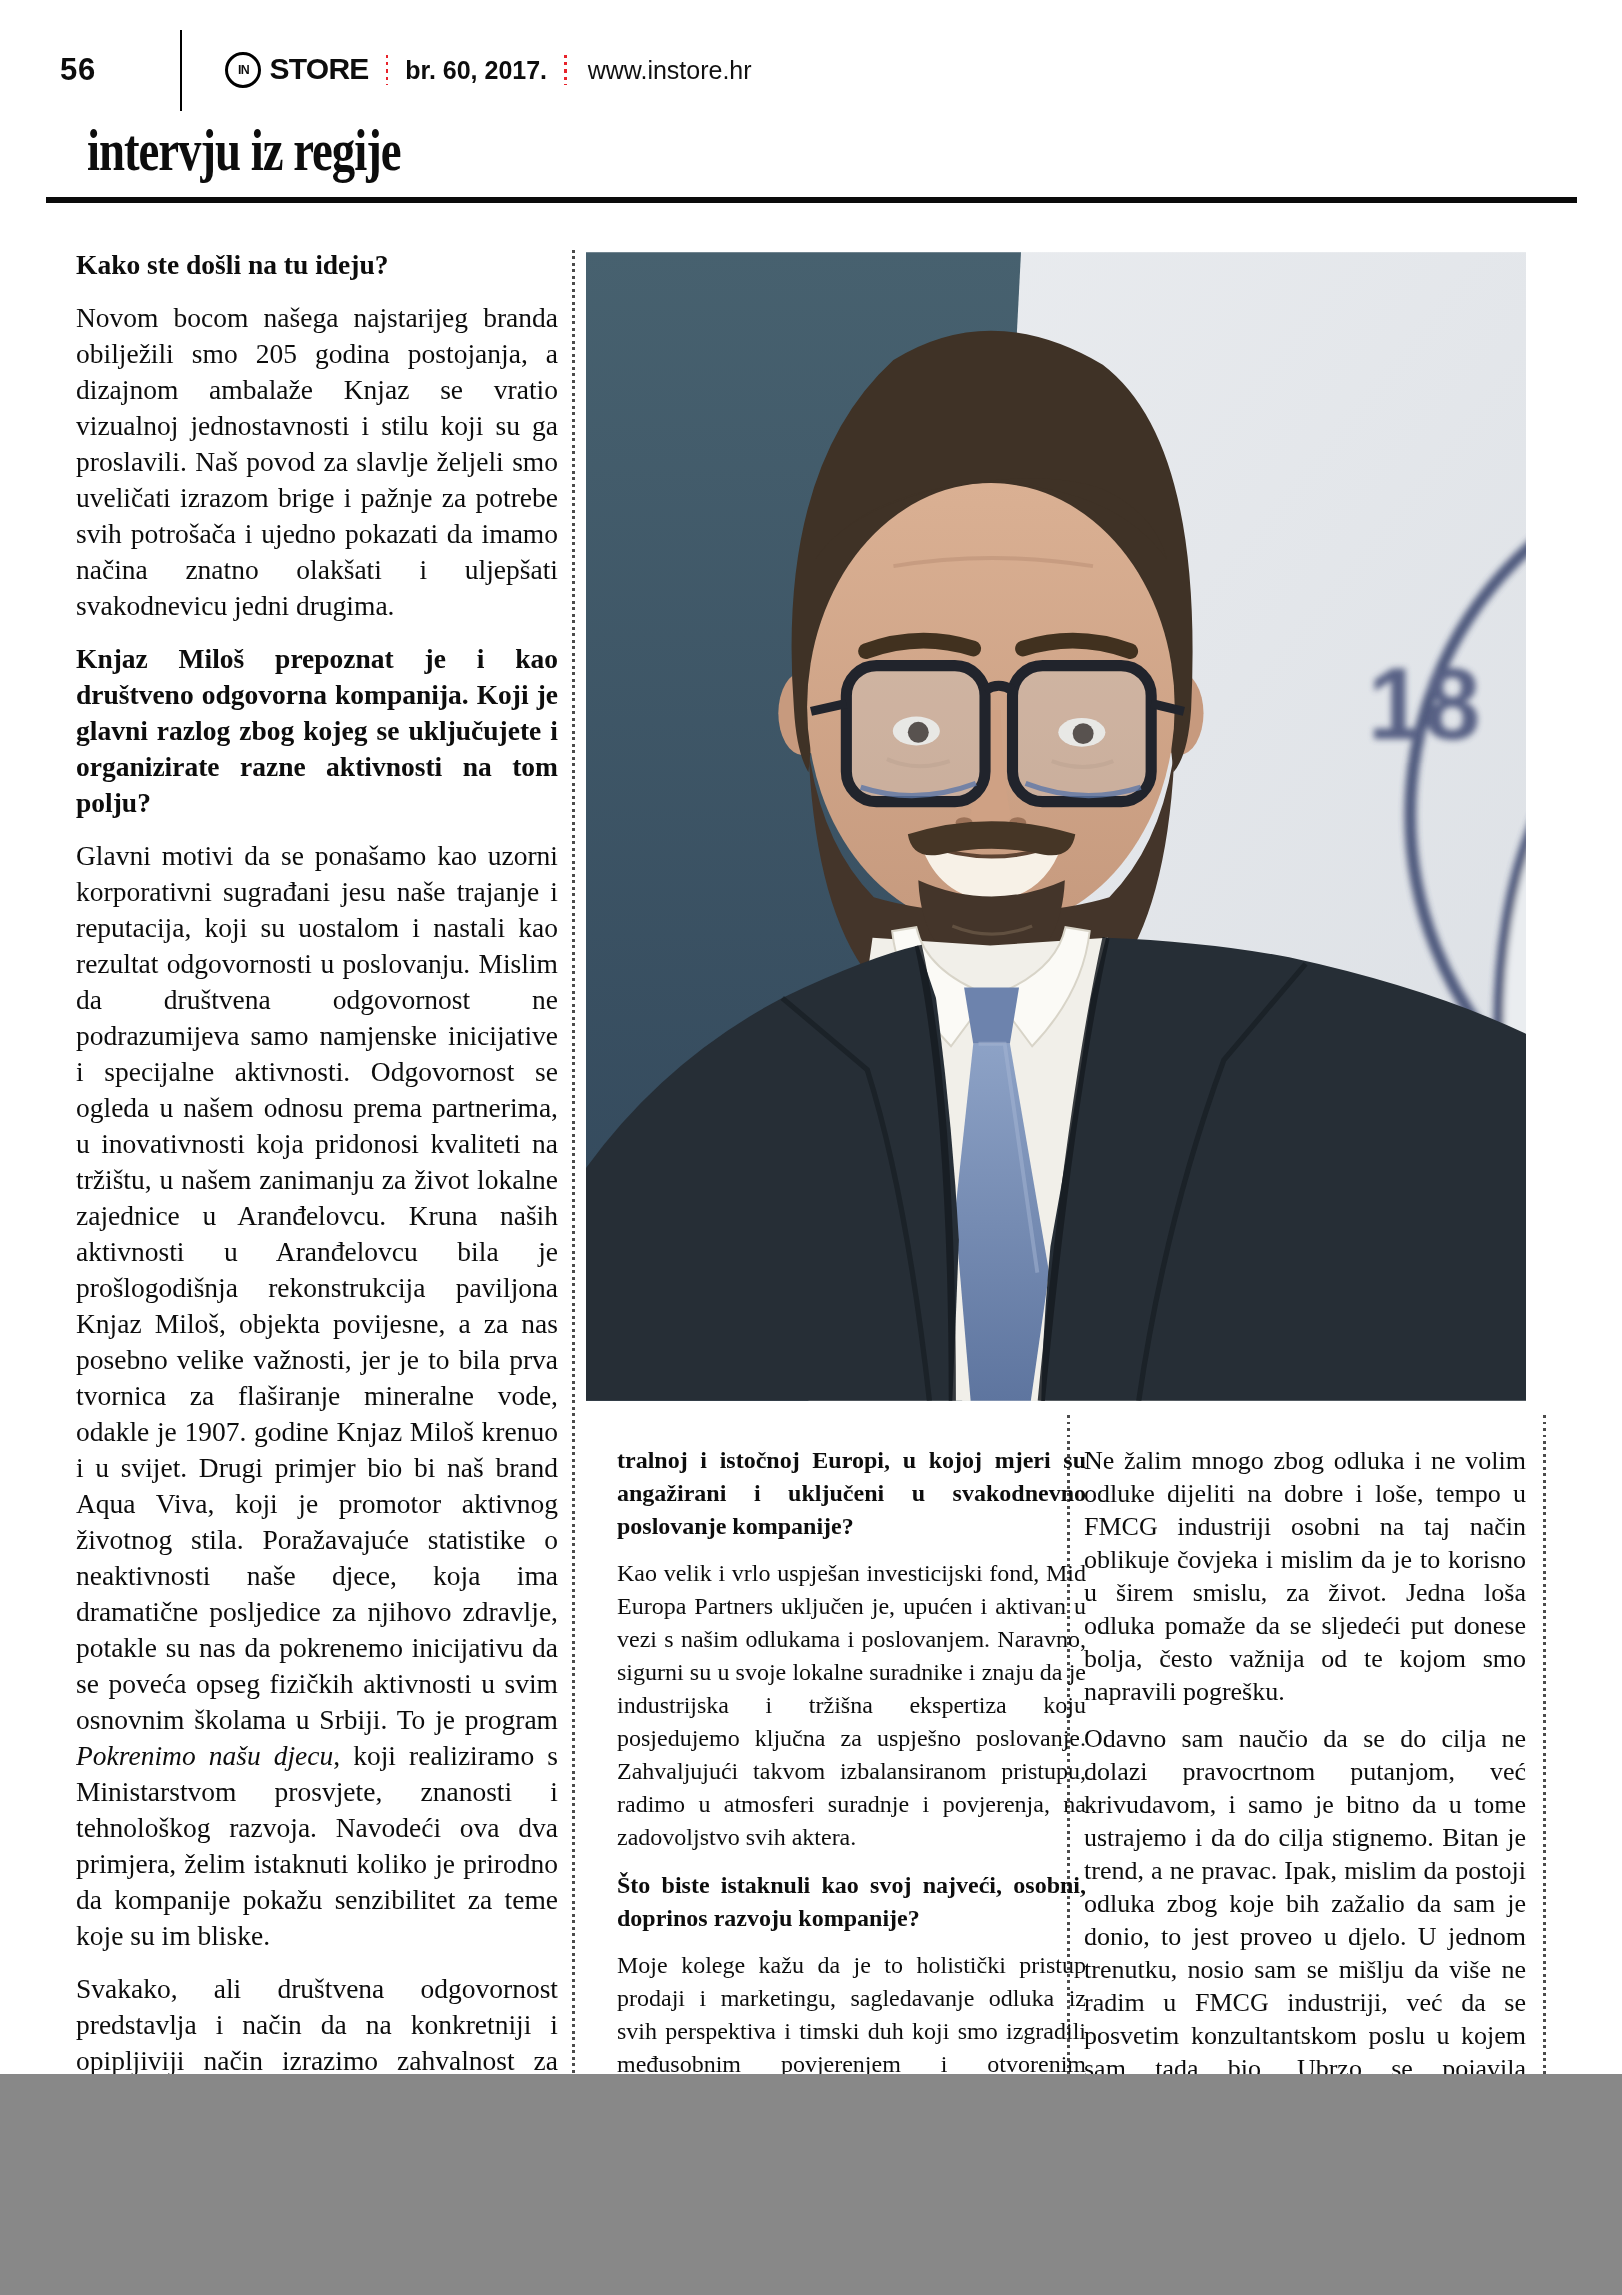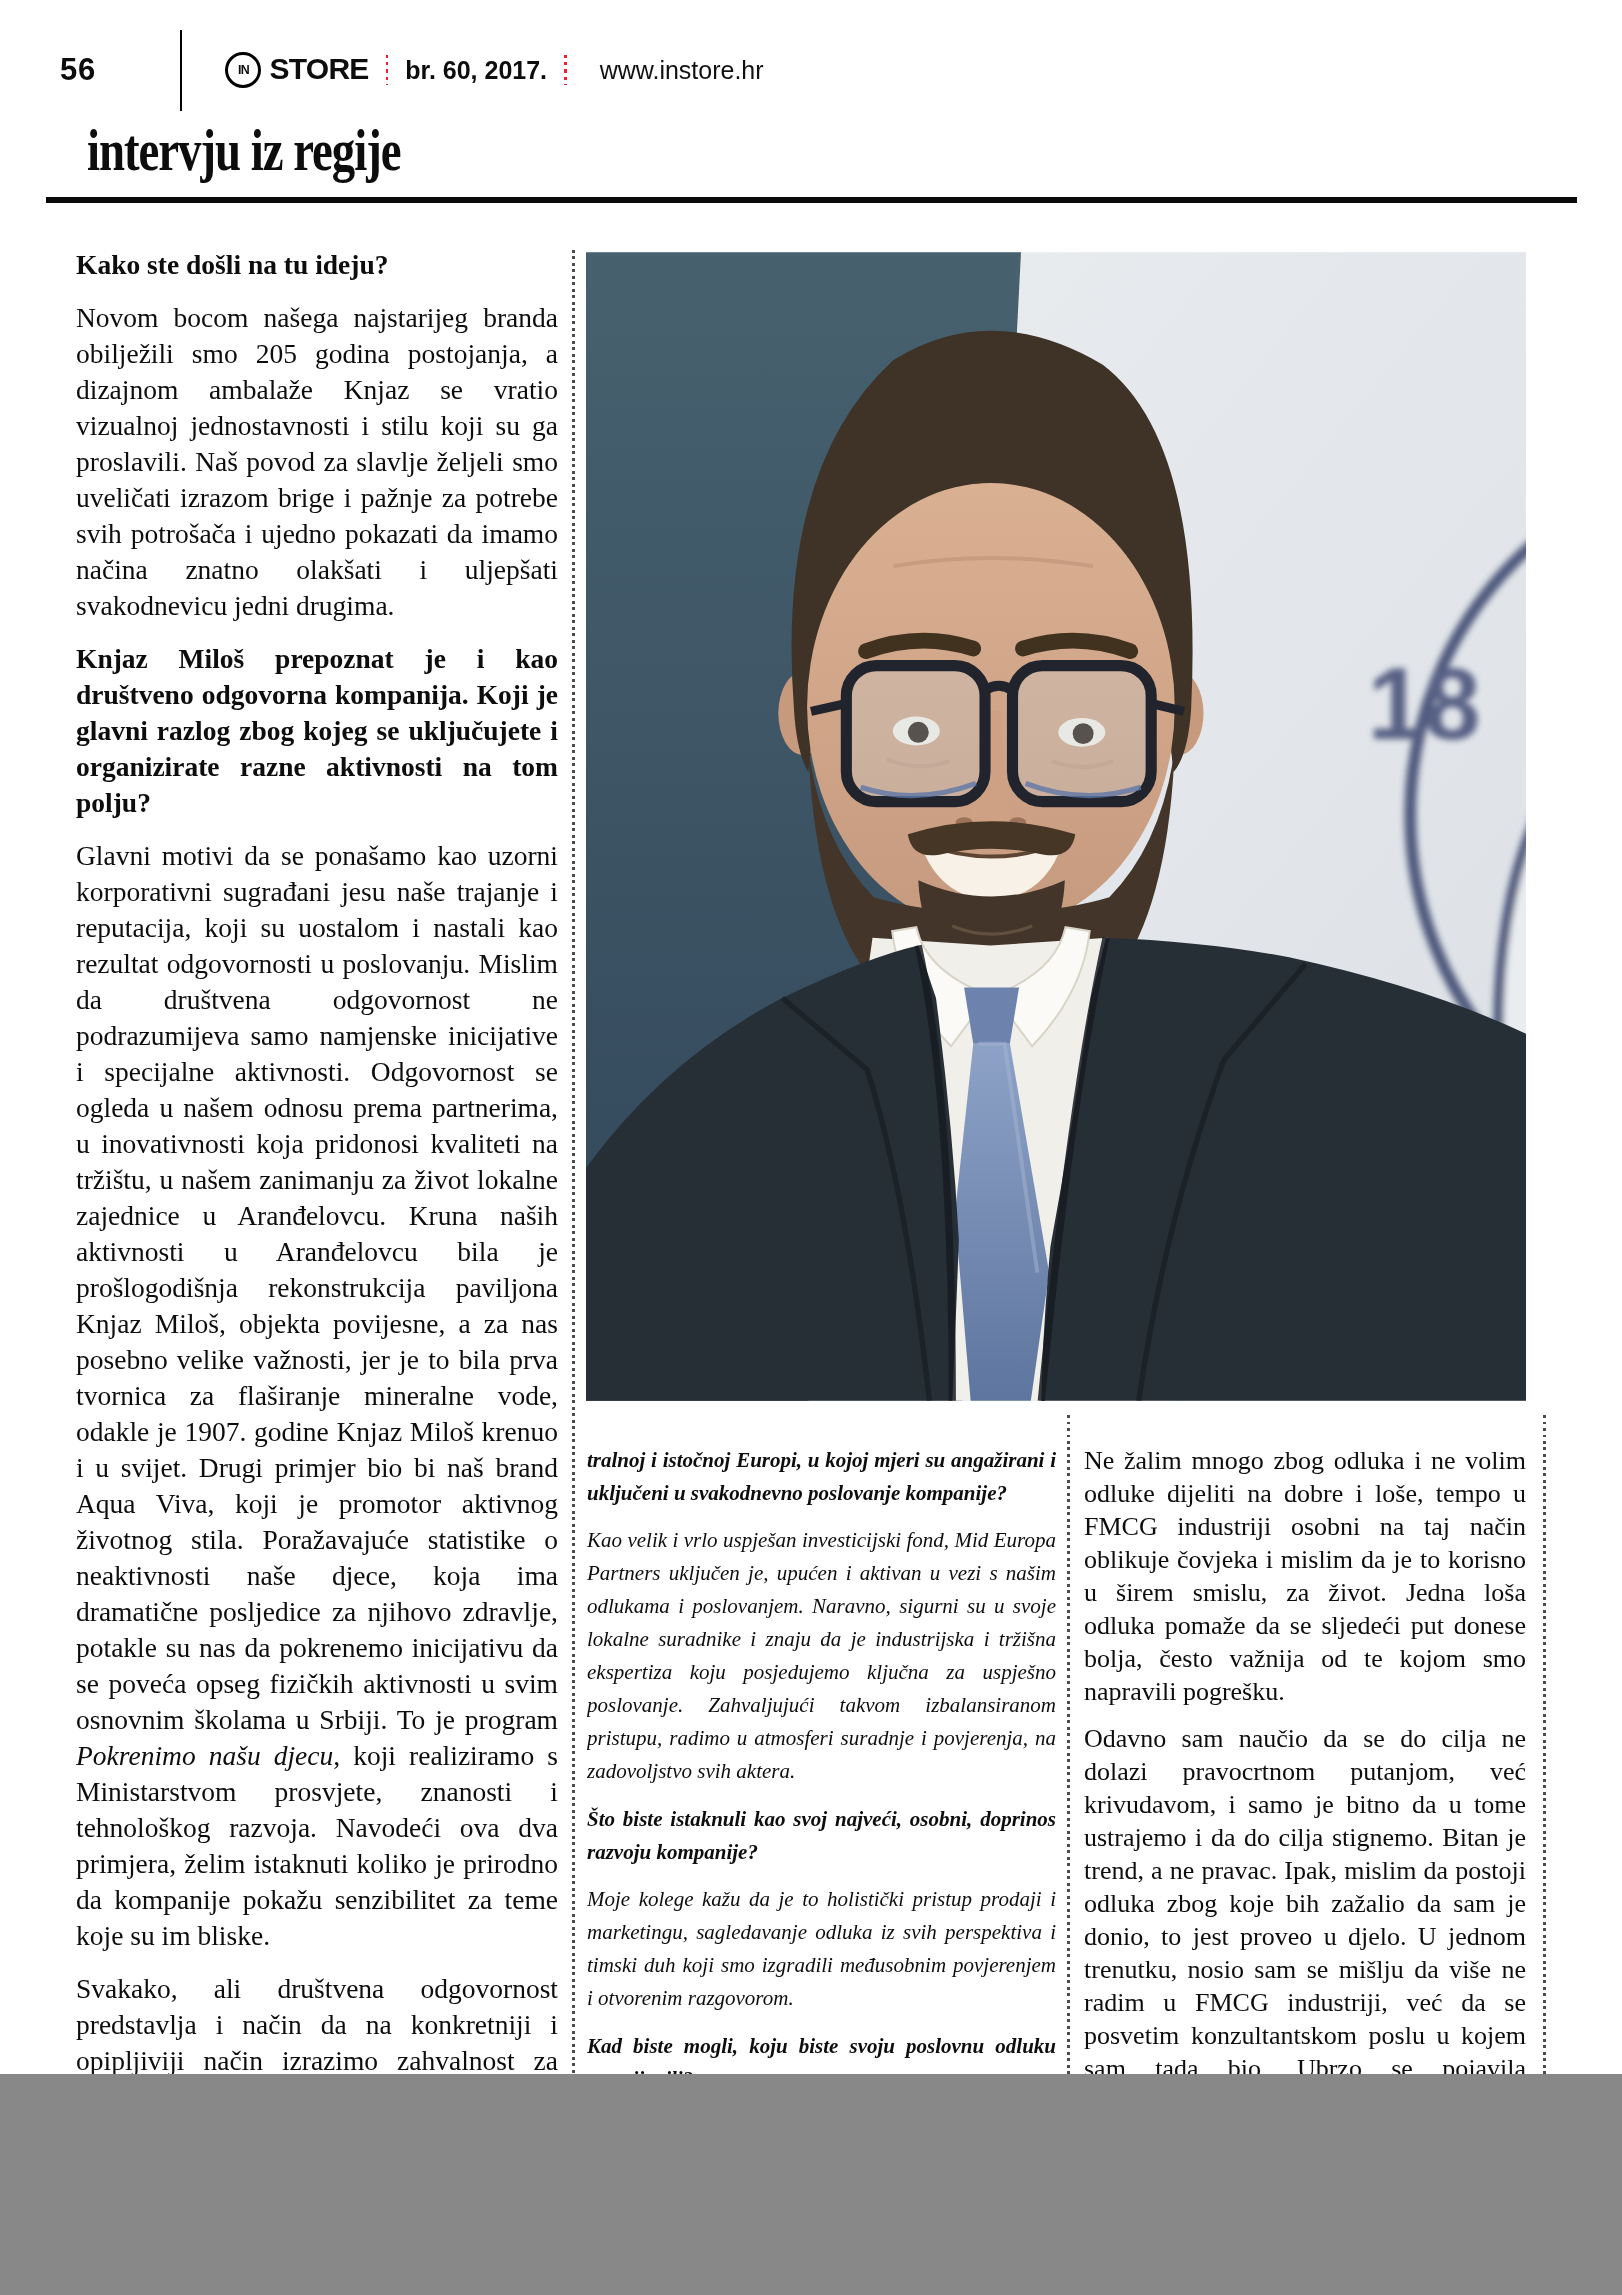--- a/index.html
+++ b/index.html
@@ -11,33 +11,33 @@
   .page-number{font-family:"Liberation Sans",sans-serif;font-weight:bold;font-size:31px;letter-spacing:0.7px;}
   .hdr-vline{width:2.6px;height:81px;background:#000;margin-left:84px;}
   .brand{display:flex;align-items:flex-start;margin-left:43px;}
   .brand-circle{width:30px;height:30px;border:3.3px solid #000;border-radius:50%;
       display:flex;align-items:center;justify-content:center;
       font-family:"Liberation Sans",sans-serif;font-weight:bold;font-size:12.4px;letter-spacing:-0.7px;}
   .brand-word{font-family:"Liberation Sans",sans-serif;font-weight:bold;font-size:30px;letter-spacing:-0.7px;margin-left:7.9px;}
   .red-dots{width:2.6px;height:30px;margin-left:17px;
       background-image:repeating-linear-gradient(to bottom,#e8232b 0 3.3px,transparent 3.3px 7.2px);}
   .issue{font-family:"Liberation Sans",sans-serif;font-weight:bold;font-size:25px;margin-left:17px;text-align:right;}
-  .website{font-family:"Liberation Sans",sans-serif;font-size:25px;margin-left:33px;color:#111;}
+  .website{font-family:"Liberation Sans",sans-serif;font-size:25px;margin-left:21px;color:#111;}
 
   
   .section-title{position:absolute;left:87px;top:116px;font-weight:bold;font-size:60px;
       letter-spacing:-1.3px;transform:scaleX(.78);transform-origin:left center;white-space:nowrap;}
   .black-rule{position:absolute;left:46px;top:197px;width:1531px;height:5.9px;background:#0a0a0a;}
 
   
   .col{position:absolute;text-align:justify;overflow:hidden;}
   .col p{margin:0 0 17px 0;}
   .col p.q{font-weight:bold;}
   .col-left{left:76px;top:247px;width:482px;height:2017px;font-size:27.5px;line-height:36px;}
-  .col-mid {left:587px;top:1444px;width:469px;height:818px;font-size:21px;line-height:33px;font-style:italic;}
+  .col-mid {left:617px;top:1444px;width:469px;height:818px;font-size:24px;line-height:33px;}
   .col-mid p{margin-bottom:14.4px;}
   .col-right{left:1084px;top:1444px;width:442px;height:818px;font-size:26px;line-height:33px;}
   .col-right p{margin-bottom:14.4px;}
   .ital{font-style:italic;}
 
   .dotted-rule{position:absolute;width:2.6px;
       background-image:repeating-linear-gradient(to bottom,#4b4b4b 0 2.6px,transparent 2.6px 6.5px);}
   .rule-1{left:572px;top:250px;height:2008px;}
   .rule-2{left:1067px;top:1415px;height:832px;}
   .rule-3{left:1543px;top:1415px;height:832px;}

